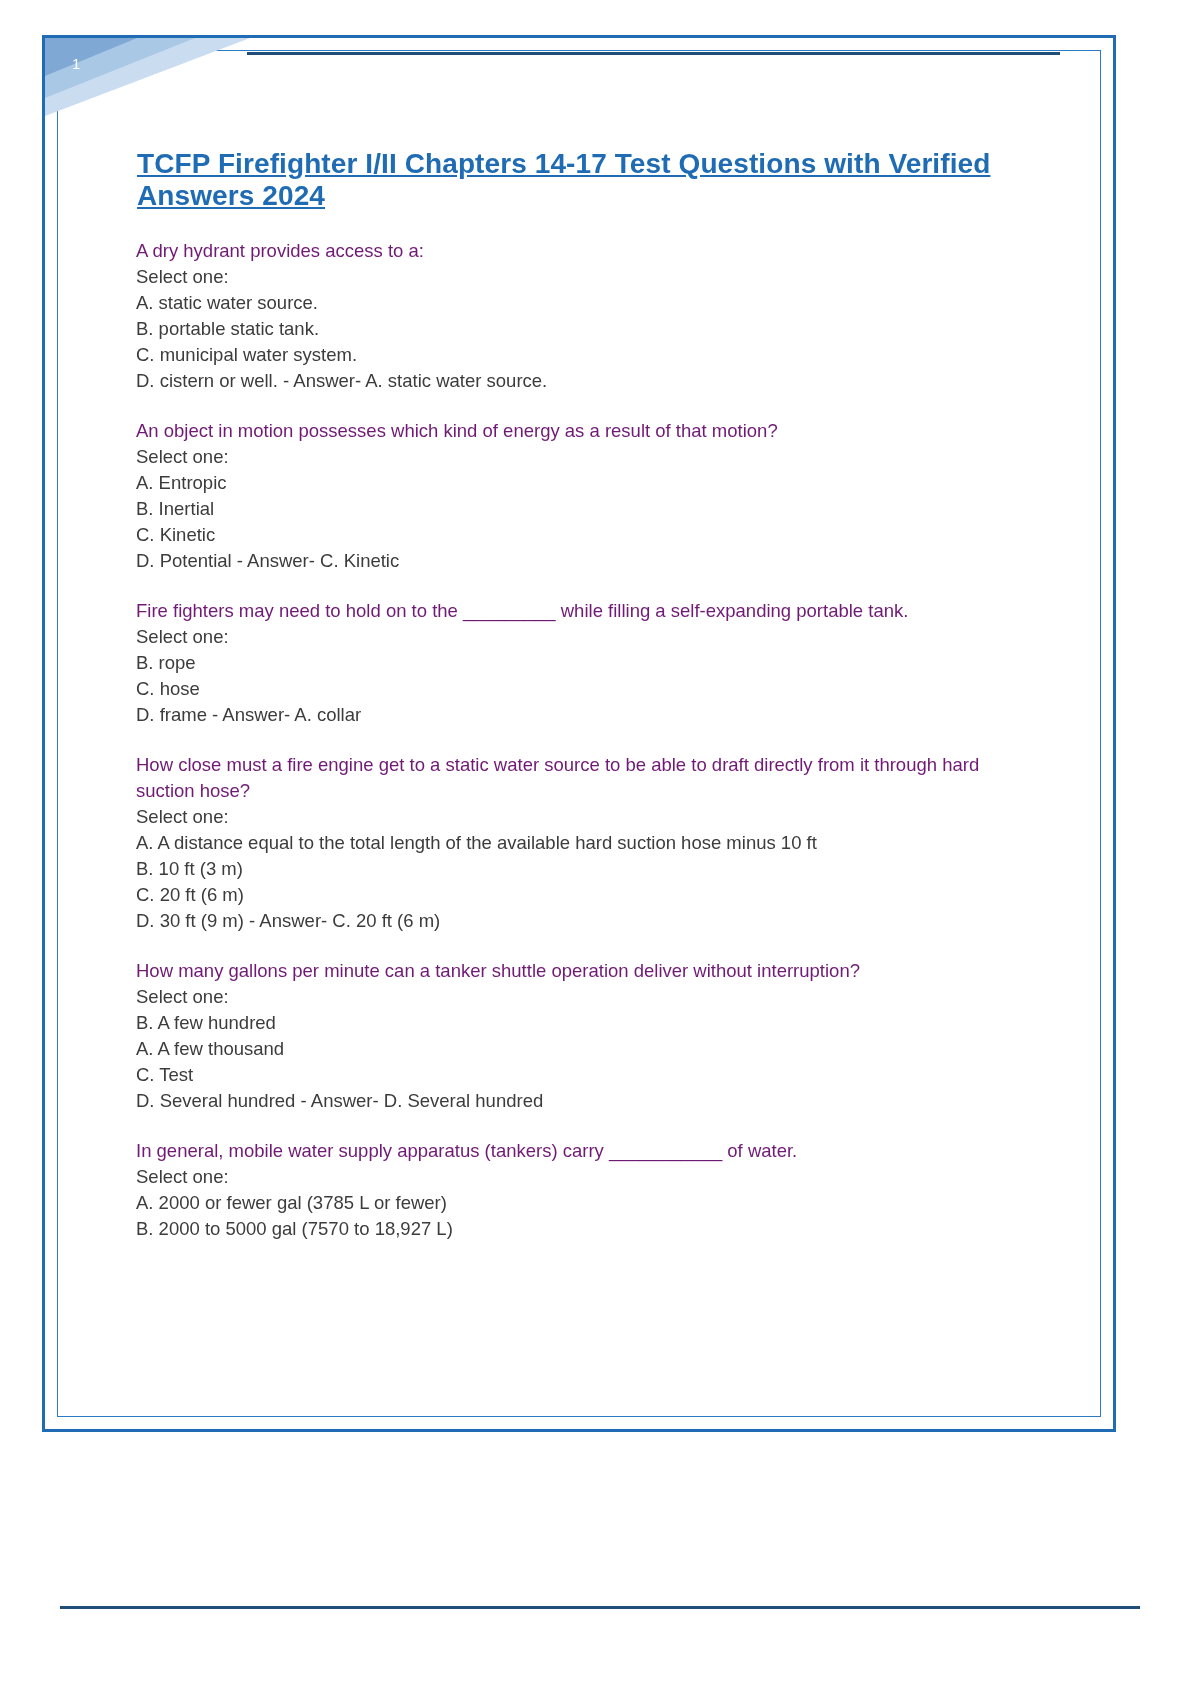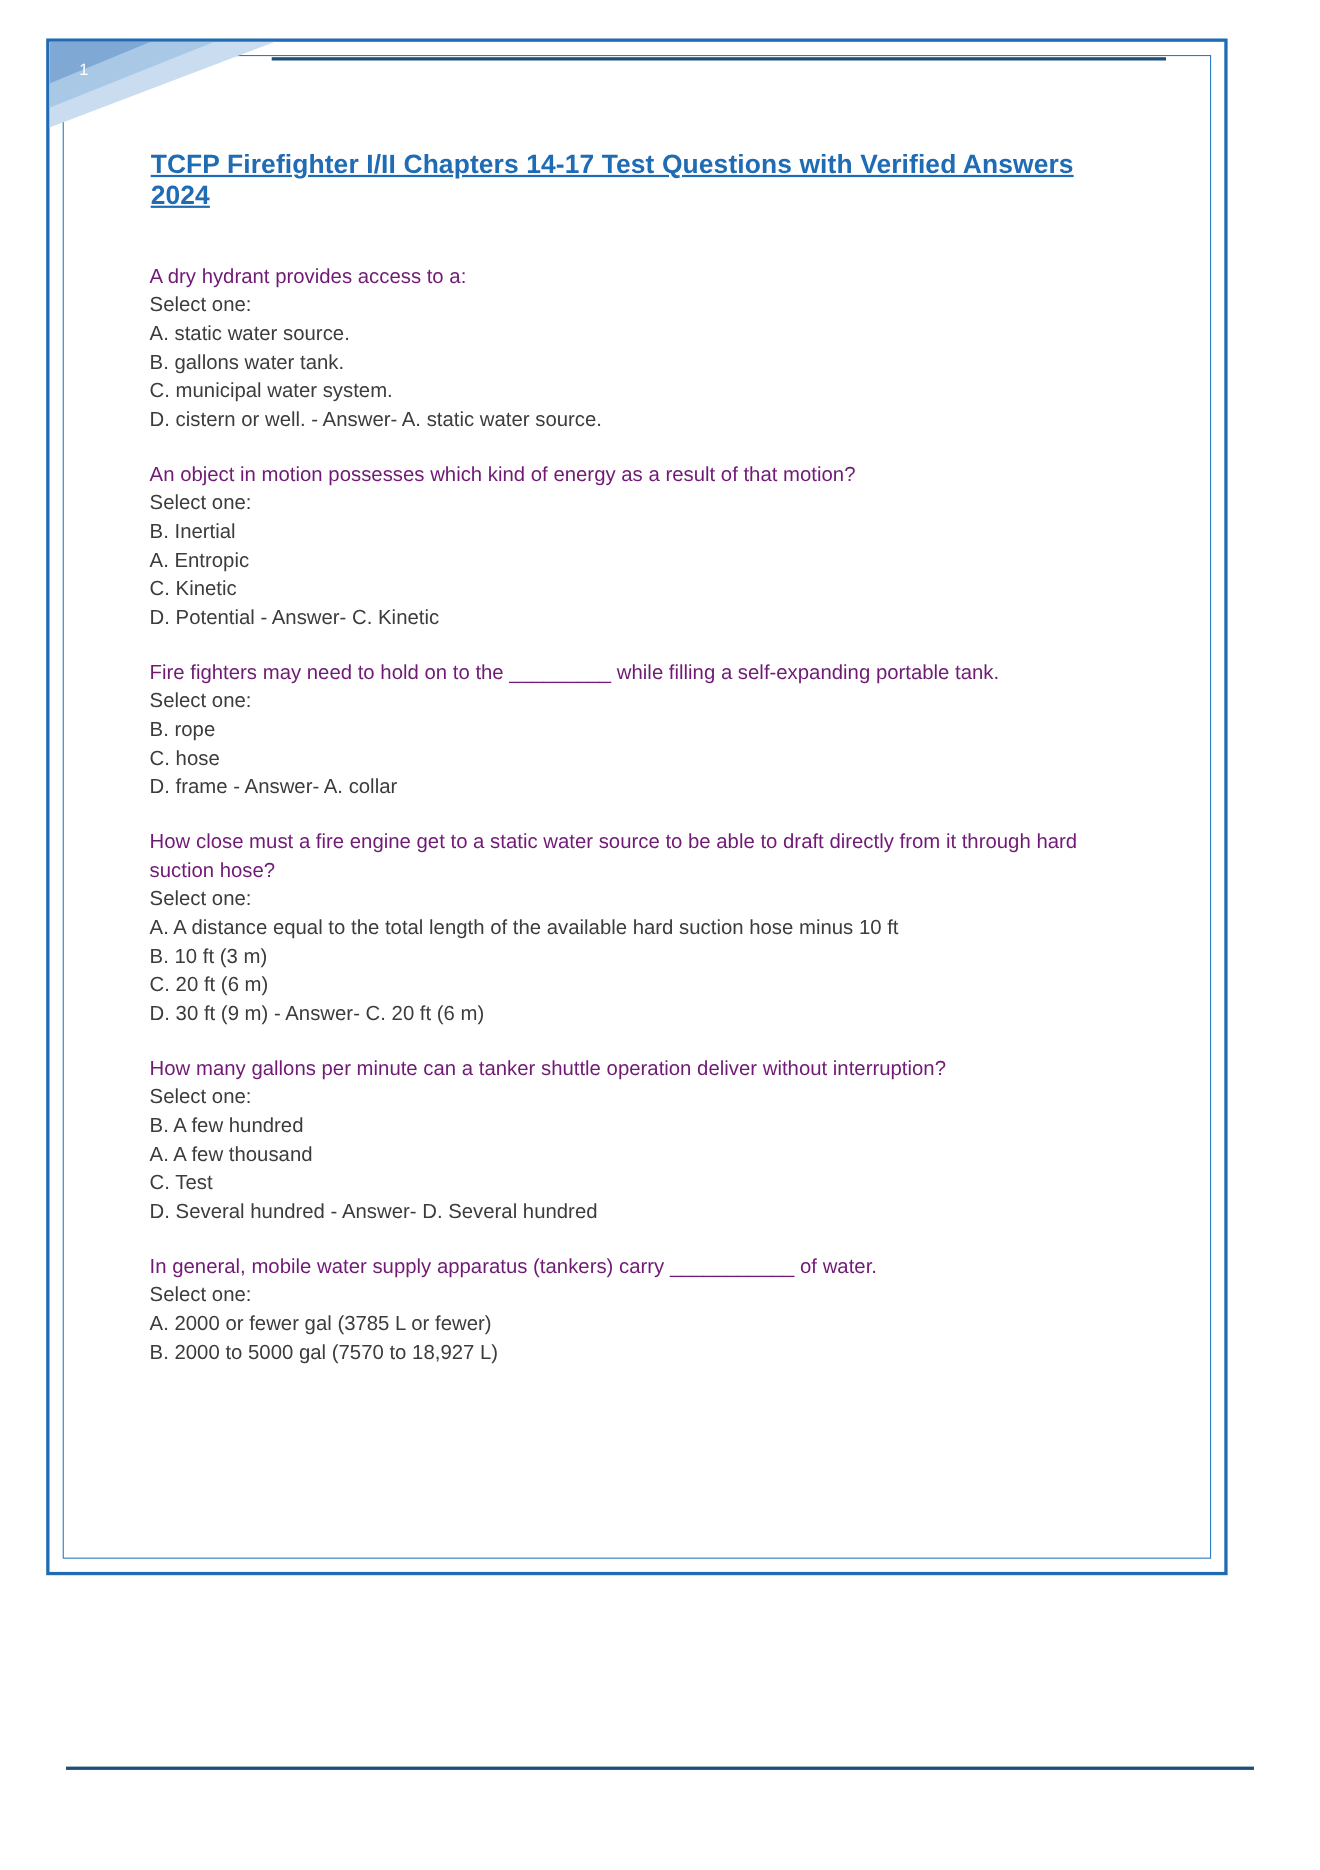--- a/index.html
+++ b/index.html
@@ -89,23 +89,23 @@
     top: 52px;
     width: 813px;
     height: 3px;
     background: #1f4e79;
   }
 
   
   .doc-title {
     position: absolute;
     left: 137px;
-    top: 136px;
+    top: 148px;
     width: 860px;
-    font-size: 24px;
+    font-size: 28px;
     font-weight: bold;
     color: #1f6cb4;
     text-decoration: underline;
     font-family: "Liberation Sans", sans-serif;
     letter-spacing: 0.1px;
   }
 
   
   .content {
     position: absolute;
@@ -156,30 +156,30 @@
   <div class="page-number">1</div>
 
   <div class="doc-title">TCFP Firefighter I/II Chapters 14-17 Test Questions with Verified Answers 2024</div>
 
   <div class="content">
 
     <div class="qblock">
       <div class="qline stem">A dry hydrant provides access to a:</div>
       <div class="qline">Select one:</div>
       <div class="qline">A. static water source.</div>
-      <div class="qline">B. gallons water tank.</div>
+      <div class="qline">B. portable static tank.</div>
       <div class="qline">C. municipal water system.</div>
       <div class="qline">D. cistern or well. - Answer- A. static water source.</div>
     </div>
 
     <div class="qblock">
       <div class="qline stem">An object in motion possesses which kind of energy as a result of that motion?</div>
       <div class="qline">Select one:</div>
+      <div class="qline">A. Entropic</div>
       <div class="qline">B. Inertial</div>
-      <div class="qline">A. Entropic</div>
       <div class="qline">C. Kinetic</div>
       <div class="qline">D. Potential - Answer- C. Kinetic</div>
     </div>
 
     <div class="qblock">
       <div class="qline stem">Fire fighters may need to hold on to the _________ while filling a self-expanding portable tank.</div>
       <div class="qline">Select one:</div>
       <div class="qline">B. rope</div>
       <div class="qline">C. hose</div>
       <div class="qline">D. frame - Answer- A. collar</div>

